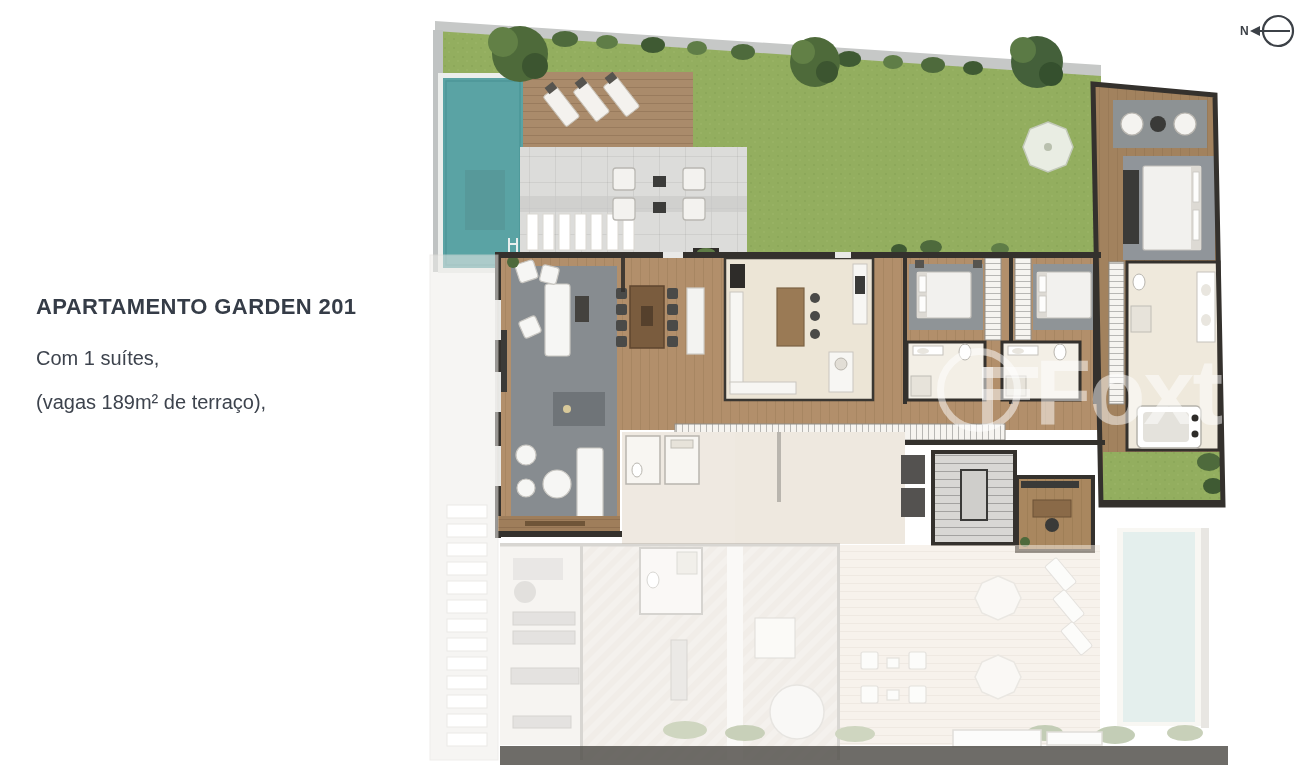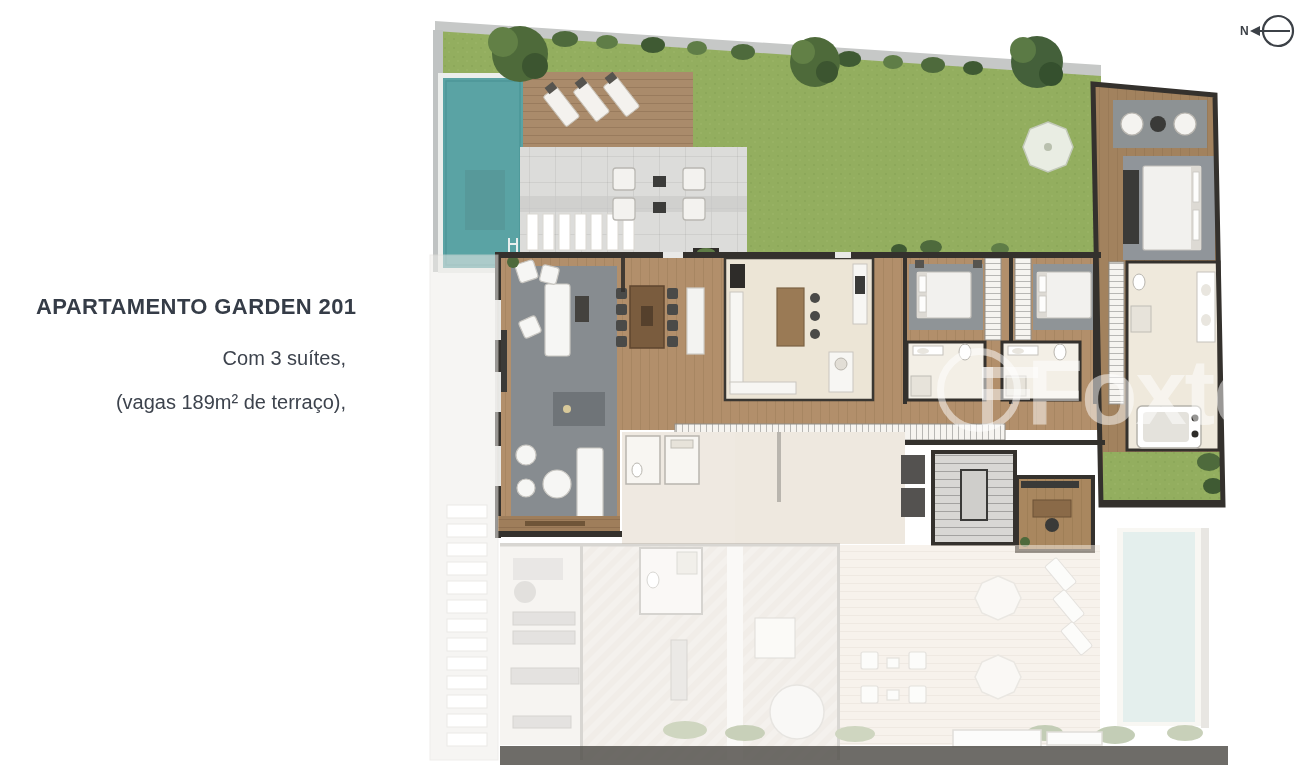--- a/index.html
+++ b/index.html
@@ -1,57 +1,57 @@
 <!DOCTYPE html>
 <html><head>
 <meta charset="utf-8">
 <style>
   html,body{margin:0;padding:0;background:#ffffff;}
   body{width:1309px;height:768px;position:relative;overflow:hidden;
        font-family:"Liberation Sans", sans-serif;}
   .canvas{position:absolute;inset:0;background:#ffffff;}
 
   
-  .info{position:absolute;left:36px;top:294px;width:310px;text-align:right;color:#3d434d;}
+  .info{position:absolute;left:36px;top:294px;width:310px;color:#3d434d;}
   .info h1{margin:0 0 16px 0;font-size:22px;font-weight:700;letter-spacing:.4px;
            color:#353c47;white-space:nowrap;}
   .info p{margin:0;font-size:20px;line-height:44px;font-weight:400;}
 
   
   .plan{position:absolute;left:425px;top:0;width:810px;height:768px;}
   .plan svg{position:absolute;inset:0;}
 
   
   .watermark{position:absolute;left:512px;top:348px;display:flex;align-items:flex-start;
              pointer-events:none;}
   .wm-logo{position:relative;width:84px;height:84px;border:7px solid rgba(255,255,255,.52);
            border-radius:50%;box-sizing:border-box;flex:0 0 auto;}
   .wm-logo .bar-v{position:absolute;left:38px;top:12px;width:11px;height:58px;
                   background:rgba(255,255,255,.52);}
   .wm-logo .bar-h1{position:absolute;left:38px;top:12px;width:56px;height:11px;
                    background:rgba(255,255,255,.52);}
   .wm-logo .bar-h2{position:absolute;left:38px;top:34px;width:48px;height:11px;
                    background:rgba(255,255,255,.52);}
   .wm-text{font-size:92px;font-weight:700;letter-spacing:-2px;line-height:84px;
-           color:rgba(255,255,255,.5);margin-left:6px;margin-top:2px;}
+           color:rgba(255,255,255,.5);margin-left:14px;margin-top:2px;}
 
   
   .compass{position:absolute;left:1234px;top:2px;width:72px;height:60px;}
   .compass svg{position:absolute;inset:0;}
   .compass .n-label{position:absolute;left:6px;top:22px;font-size:12px;font-weight:700;
                     color:#3c4147;}
 </style>
 </head>
 <body>
 
 <div class="canvas">
 
   <aside class="info">
     <h1>APARTAMENTO GARDEN 201</h1>
-    <p>Com 3 suítes,</p>
+    <p>Com 1 suítes,</p>
     <p>(vagas 189m² de terraço),</p>
   </aside>
 
   <div class="plan">
     <svg viewBox="0 0 810 768" width="810" height="768">
       <defs>
         <pattern id="lawnDots" width="9" height="9" patternUnits="userSpaceOnUse">
           <circle cx="2" cy="3" r="0.9" fill="#7f9c4e" opacity="0.5"></circle>
           <circle cx="6" cy="7" r="0.8" fill="#a5bd74" opacity="0.5"></circle>
         </pattern>

